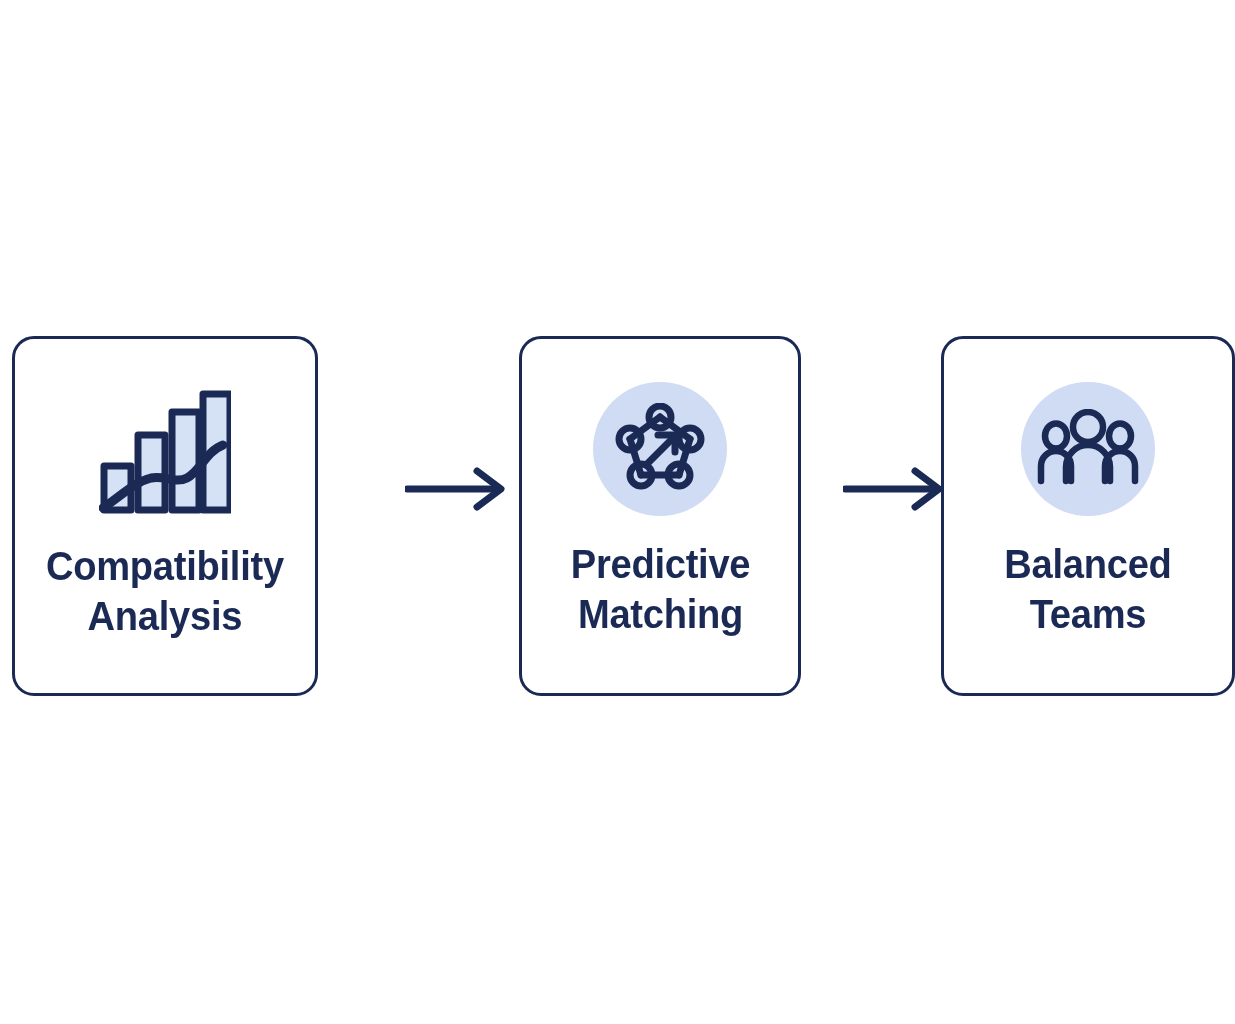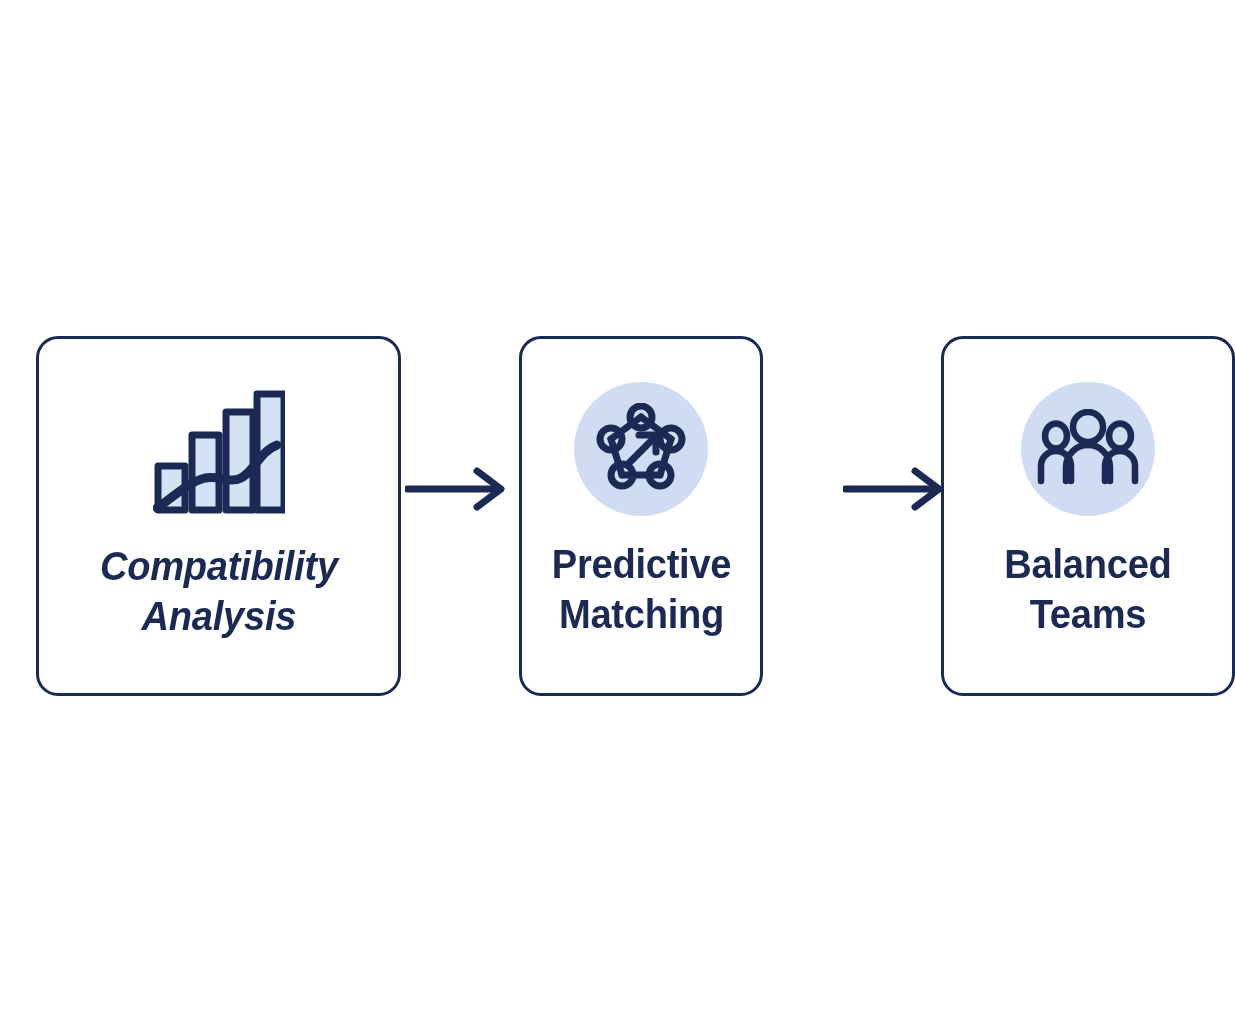--- a/index.html
+++ b/index.html
@@ -27,22 +27,22 @@
     position: absolute;
     box-sizing: border-box;
     background: #ffffff;
     border: 3px solid #1b2a55;
     border-radius: 22px;
     display: flex;
     flex-direction: column;
     align-items: center;
     justify-content: flex-start;
   }
-  .card-1 { left: 36px;  top: 336px; width: 365px; height: 360px; font-style: italic; }
-  .card-2 { left: 519px; top: 336px; width: 244px; height: 360px; }
+  .card-1 { left: 12px;  top: 336px; width: 306px; height: 360px; }
+  .card-2 { left: 519px; top: 336px; width: 282px; height: 360px; }
   .card-3 { left: 931px; top: 336px; width: 294px; height: 360px; margin-left: 10px; }
 
   .icon-wrap {
     position: relative;
     display: flex;
     align-items: center;
     justify-content: center;
   }
   .card-1 .icon-wrap { margin-top: 44px; width: 140px; height: 140px; }
   .card-2 .icon-wrap { margin-top: 38px; width: 144px; height: 144px; }

